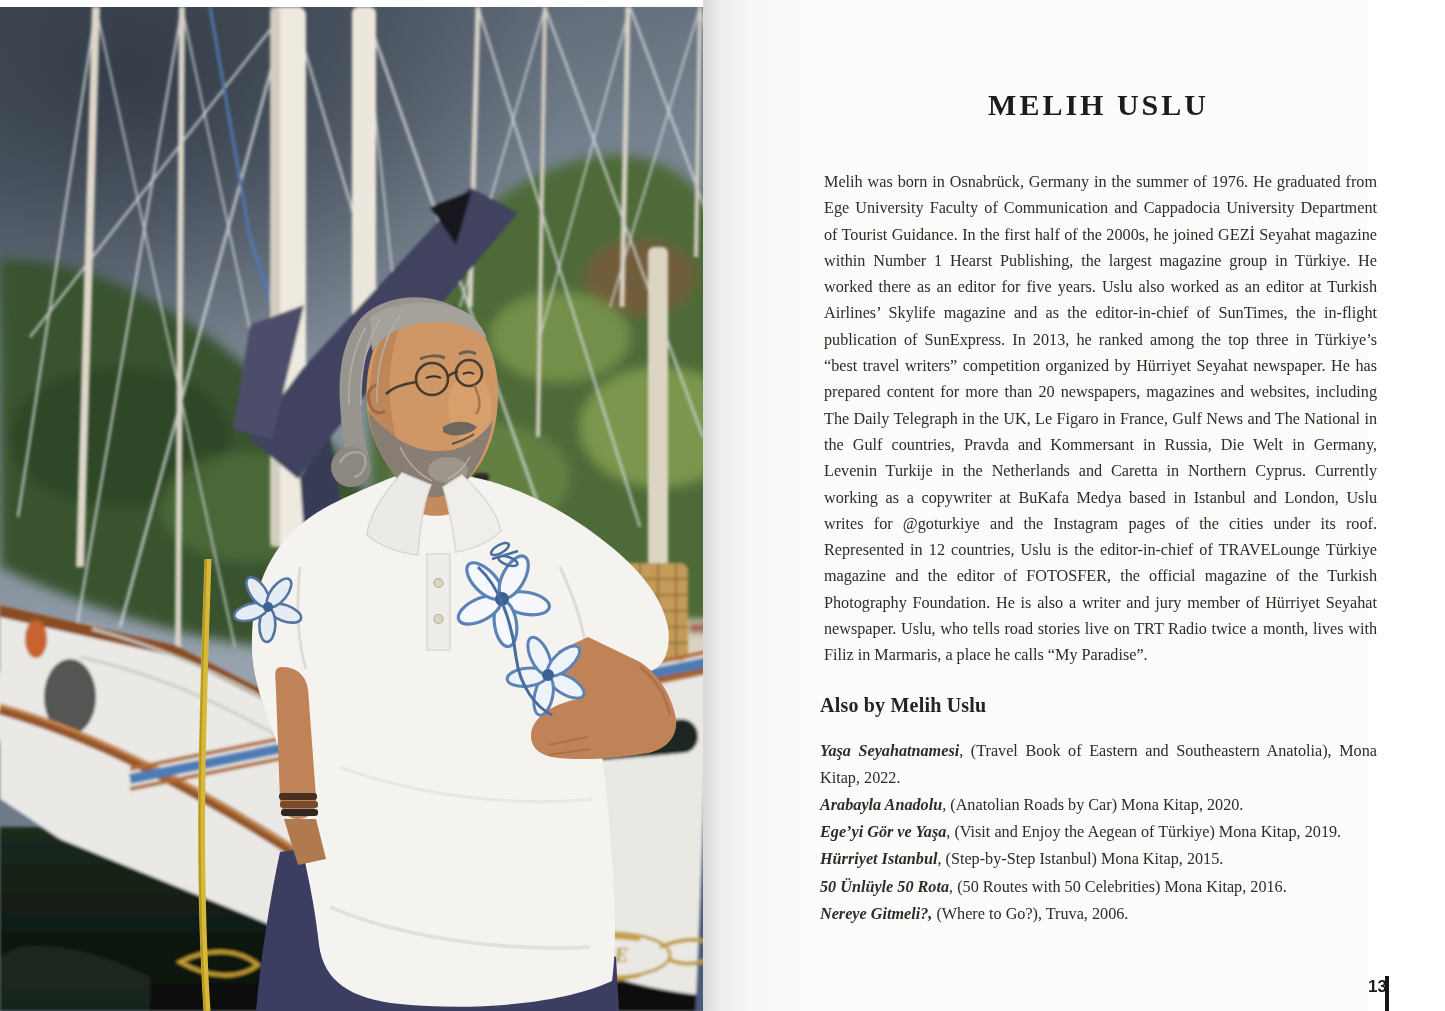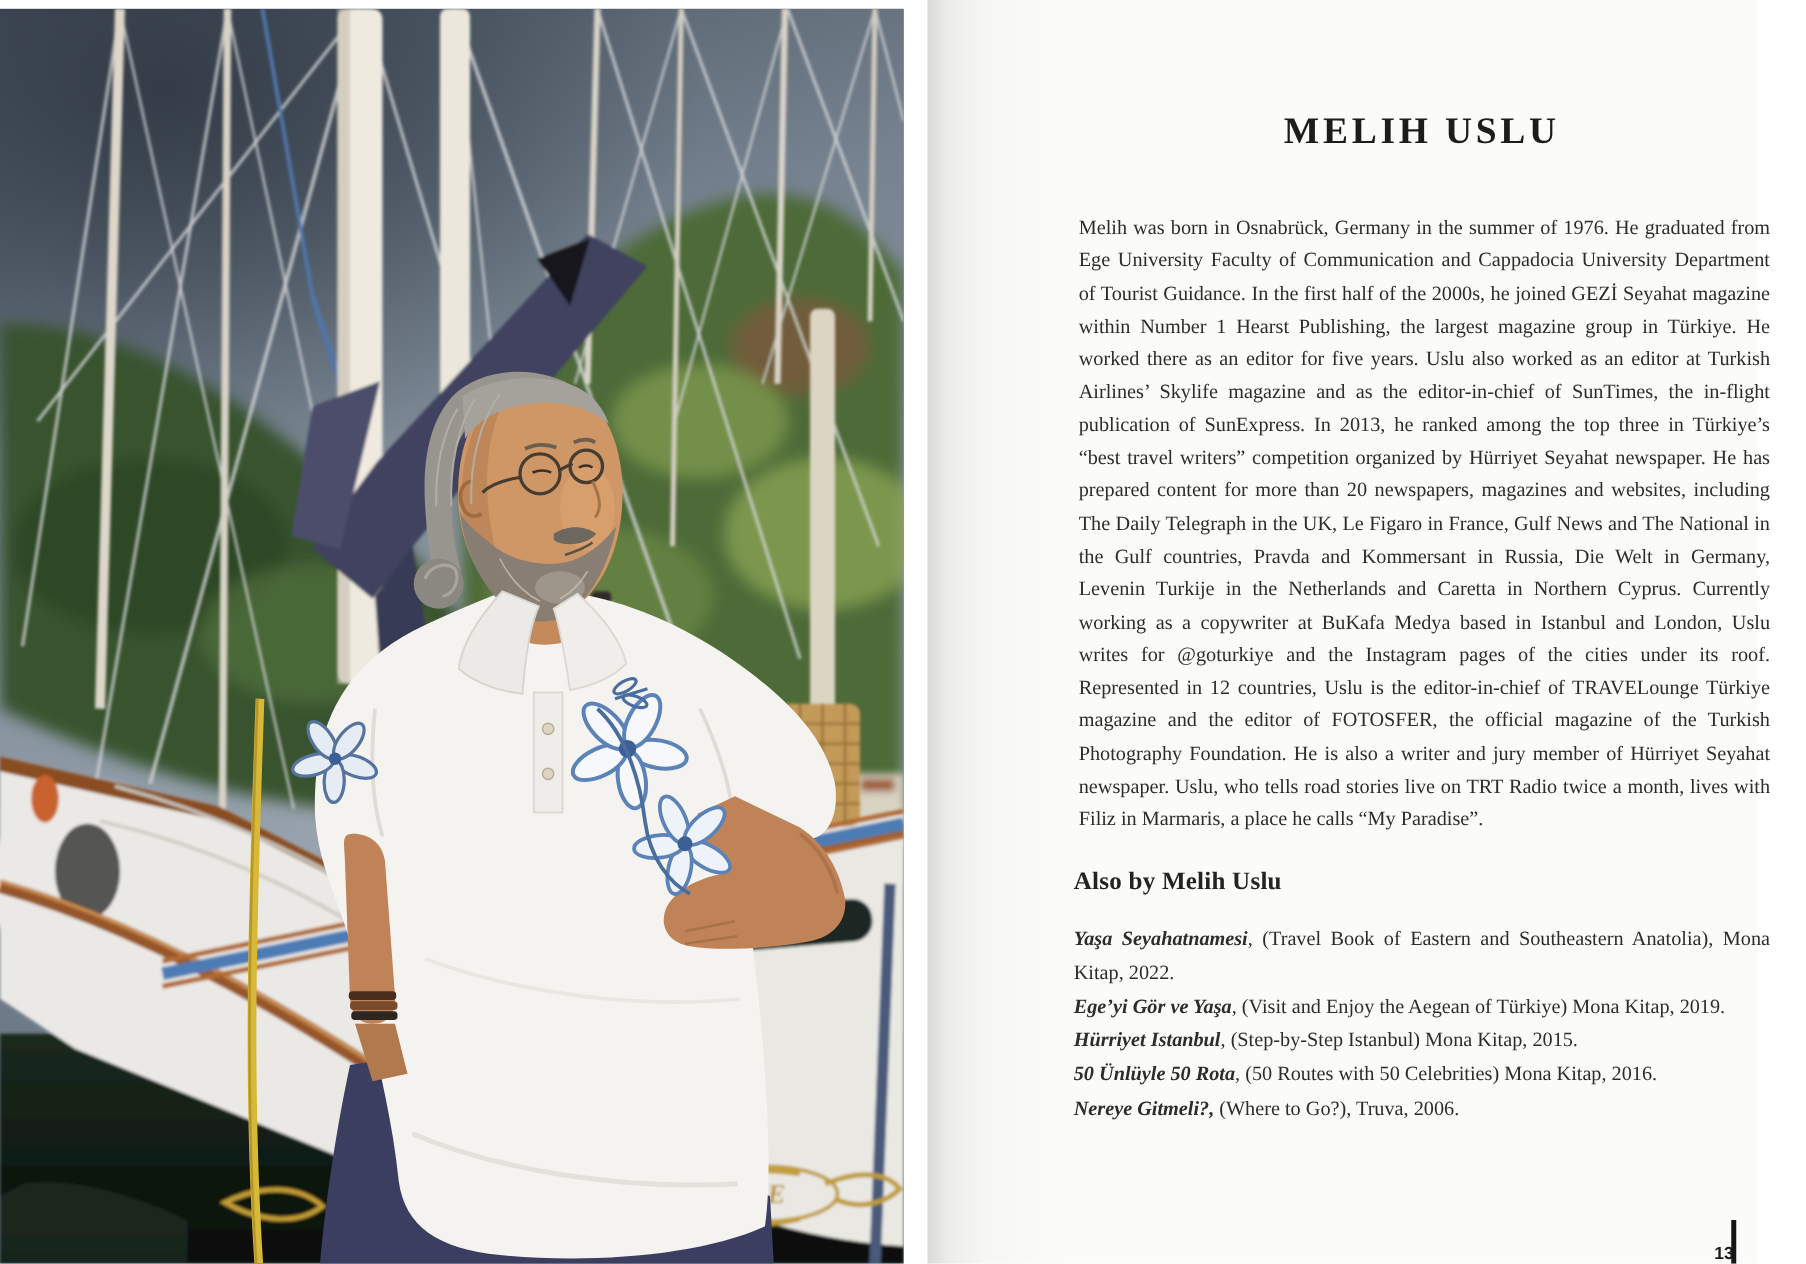--- a/index.html
+++ b/index.html
@@ -10,21 +10,21 @@
   }
   .spread{position:absolute;inset:0;}
   
   .photo-page{
     position:absolute;left:0;top:7px;width:723px;height:1004px;
     overflow:hidden;background:#6d7a88;
   }
   .photo-page svg{display:block;width:723px;height:1004px;}
   
   .text-page{
-    position:absolute;left:742px;top:0;width:664px;height:1011px;
+    position:absolute;left:703px;top:0;width:664px;height:1011px;
     background:linear-gradient(90deg,#d9d9d7 0px,#ececea 16px,#f7f7f5 48px,#fbfbf9 110px,#fbfbf9 660px,#f1f1ef 715px,#e9e9e7 722px);
   }
   .column{
     position:absolute;left:117px;top:88px;width:557px;
     color:#2e2c29;
   }
   h1.title{
     margin:0;text-align:center;
     font-size:30px;font-weight:700;letter-spacing:3px;color:#1d1c1a;
   }
@@ -36,22 +36,22 @@
   h2.alsoby{
     margin:25px 0 0 0;text-align:left;
     font-size:20px;font-weight:600;color:#242321;letter-spacing:.2px;
   }
   .books{margin-top:21px;font-size:16.2px;line-height:27.2px;}
   .books p{margin:0;text-align:justify;}
   .books .bt{font-style:italic;font-weight:700;}
   
   .folio{position:absolute;left:1340px;top:976px;width:105px;height:35px;}
   .folio .num{
-    position:absolute;right:58px;top:18px;
-    font-family:"Liberation Sans",sans-serif;font-size:14px;font-weight:700;color:#1b1b1b;
+    position:absolute;right:58px;top:1px;
+    font-family:"Liberation Sans",sans-serif;font-size:17px;font-weight:700;color:#1b1b1b;
   }
   .folio .rule{
     position:absolute;left:45px;top:0;width:3.5px;height:35px;background:#161616;
   }
 </style>
 </head>
 <body>
 
 <div class="spread">
 
@@ -339,20 +339,21 @@
     </svg>
   </div>
 
   <div class="text-page">
     <div class="column">
       <h1 class="title">MELIH USLU</h1>
       <p class="bio">Melih was born in Osnabrück, Germany in the summer of 1976. He graduated from Ege University Faculty of Communication and Cappadocia University Department of Tourist Guidance. In the first half of the 2000s, he joined GEZİ Seyahat magazine within Number 1 Hearst Publishing, the largest magazine group in Türkiye. He worked there as an editor for five years. Uslu also worked as an editor at Turkish Airlines’ Skylife magazine and as the editor-in-chief of SunTimes, the in-flight publication of SunExpress. In 2013, he ranked among the top three in Türkiye’s “best travel writers” competition organized by Hürriyet Seyahat newspaper. He has prepared content for more than 20 newspapers, magazines and websites, including The Daily Telegraph in the UK, Le Figaro in France, Gulf News and The National in the Gulf countries, Pravda and Kommersant in Russia, Die Welt in Germany, Levenin Turkije in the Netherlands and Caretta in Northern Cyprus. Currently working as a copywriter at BuKafa Medya based in Istanbul and London, Uslu writes for @goturkiye and the Instagram pages of the cities under its roof. Represented in 12 countries, Uslu is the editor-in-chief of TRAVELounge Türkiye magazine and the editor of FOTOSFER, the official magazine of the Turkish Photography Foundation. He is also a writer and jury member of Hürriyet Seyahat newspaper. Uslu, who tells road stories live on TRT Radio twice a month, lives with Filiz in Marmaris, a place he calls “My Paradise”.</p>
       <h2 class="alsoby">Also by Melih Uslu</h2>
       <div class="books">
         <p><span class="bt">Yaşa Seyahatnamesi</span><span>, (Travel Book of Eastern and Southeastern Anatolia), Mona Kitap, 2022.</span></p>
+        <p><span class="bt">Arabayla Anadolu</span><span>, (Anatolian Roads by Car) Mona Kitap, 2020.</span></p>
         <p><span class="bt">Ege’yi Gör ve Yaşa</span><span>, (Visit and Enjoy the Aegean of Türkiye) Mona Kitap, 2019.</span></p>
         <p><span class="bt">Hürriyet Istanbul</span><span>, (Step-by-Step Istanbul) Mona Kitap, 2015.</span></p>
         <p><span class="bt">50 Ünlüyle 50 Rota</span><span>, (50 Routes with 50 Celebrities) Mona Kitap, 2016.</span></p>
         <p><span class="bt">Nereye Gitmeli?,</span><span> (Where to Go?), Truva, 2006.</span></p>
       </div>
     </div>
   </div>
 
   <div class="folio">
     <span class="num">13</span>

